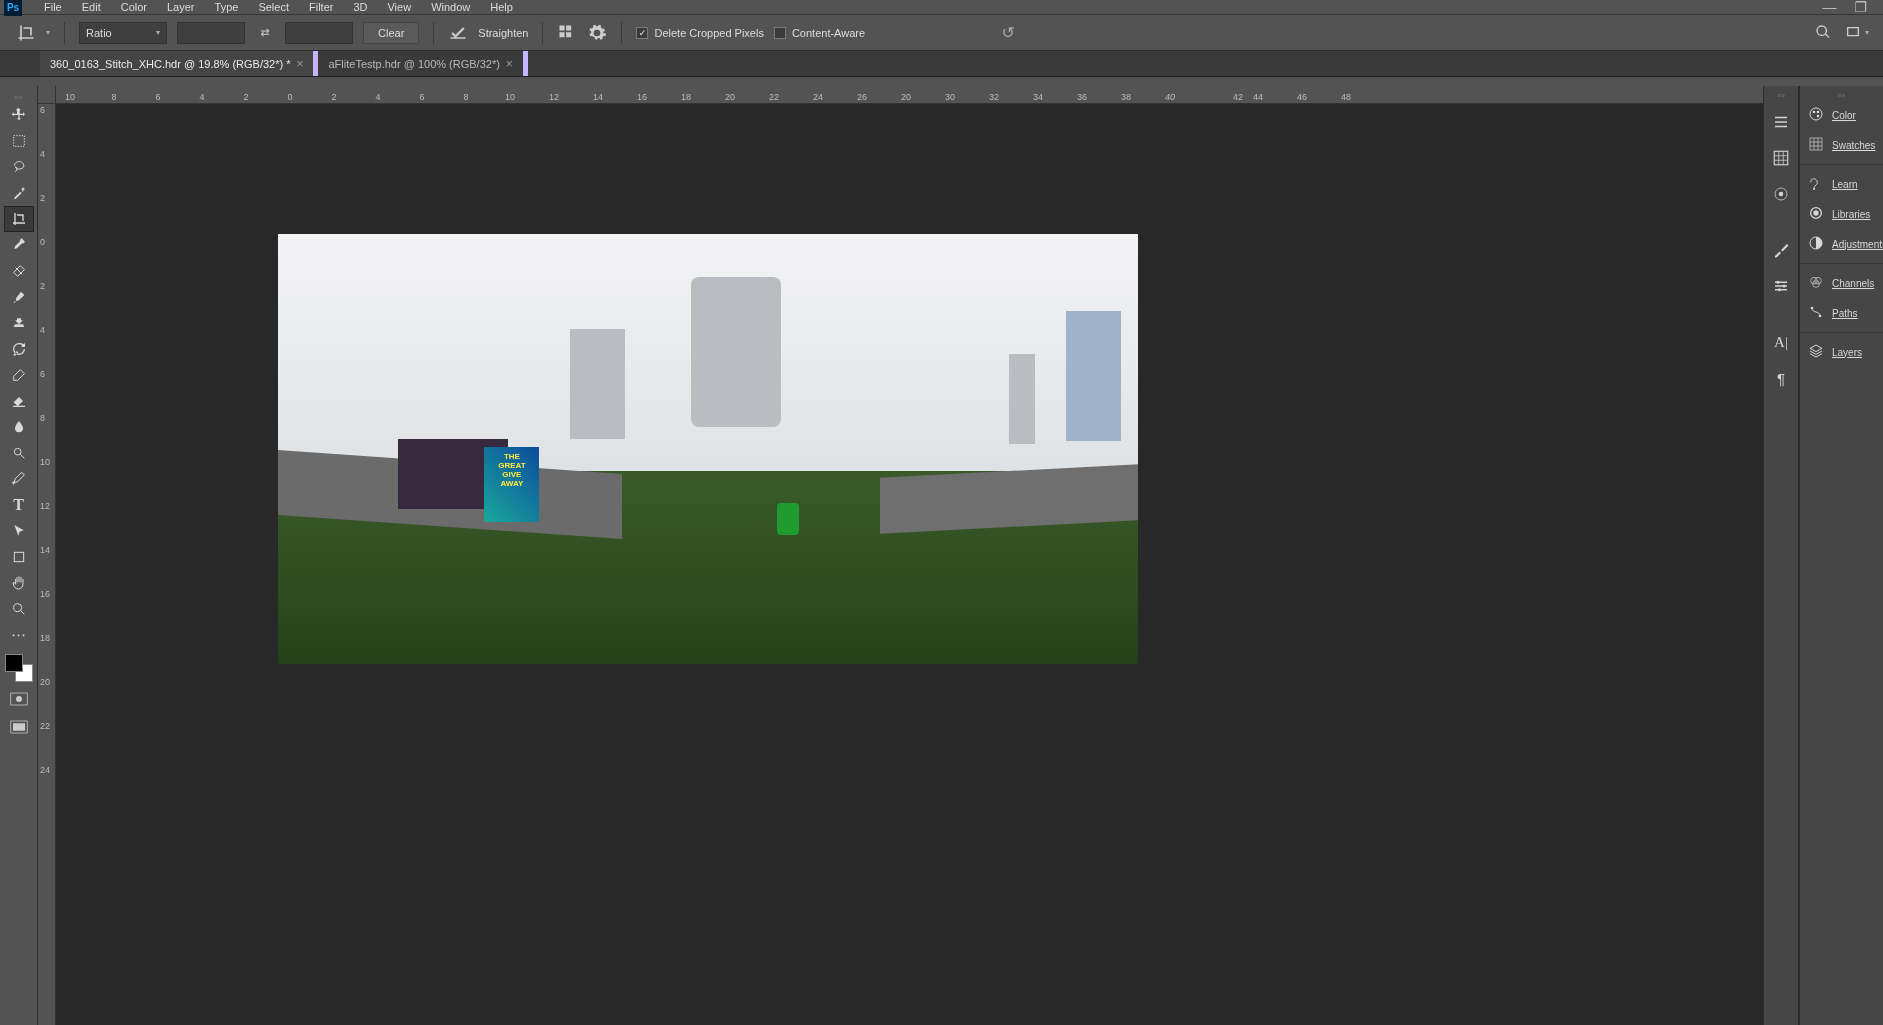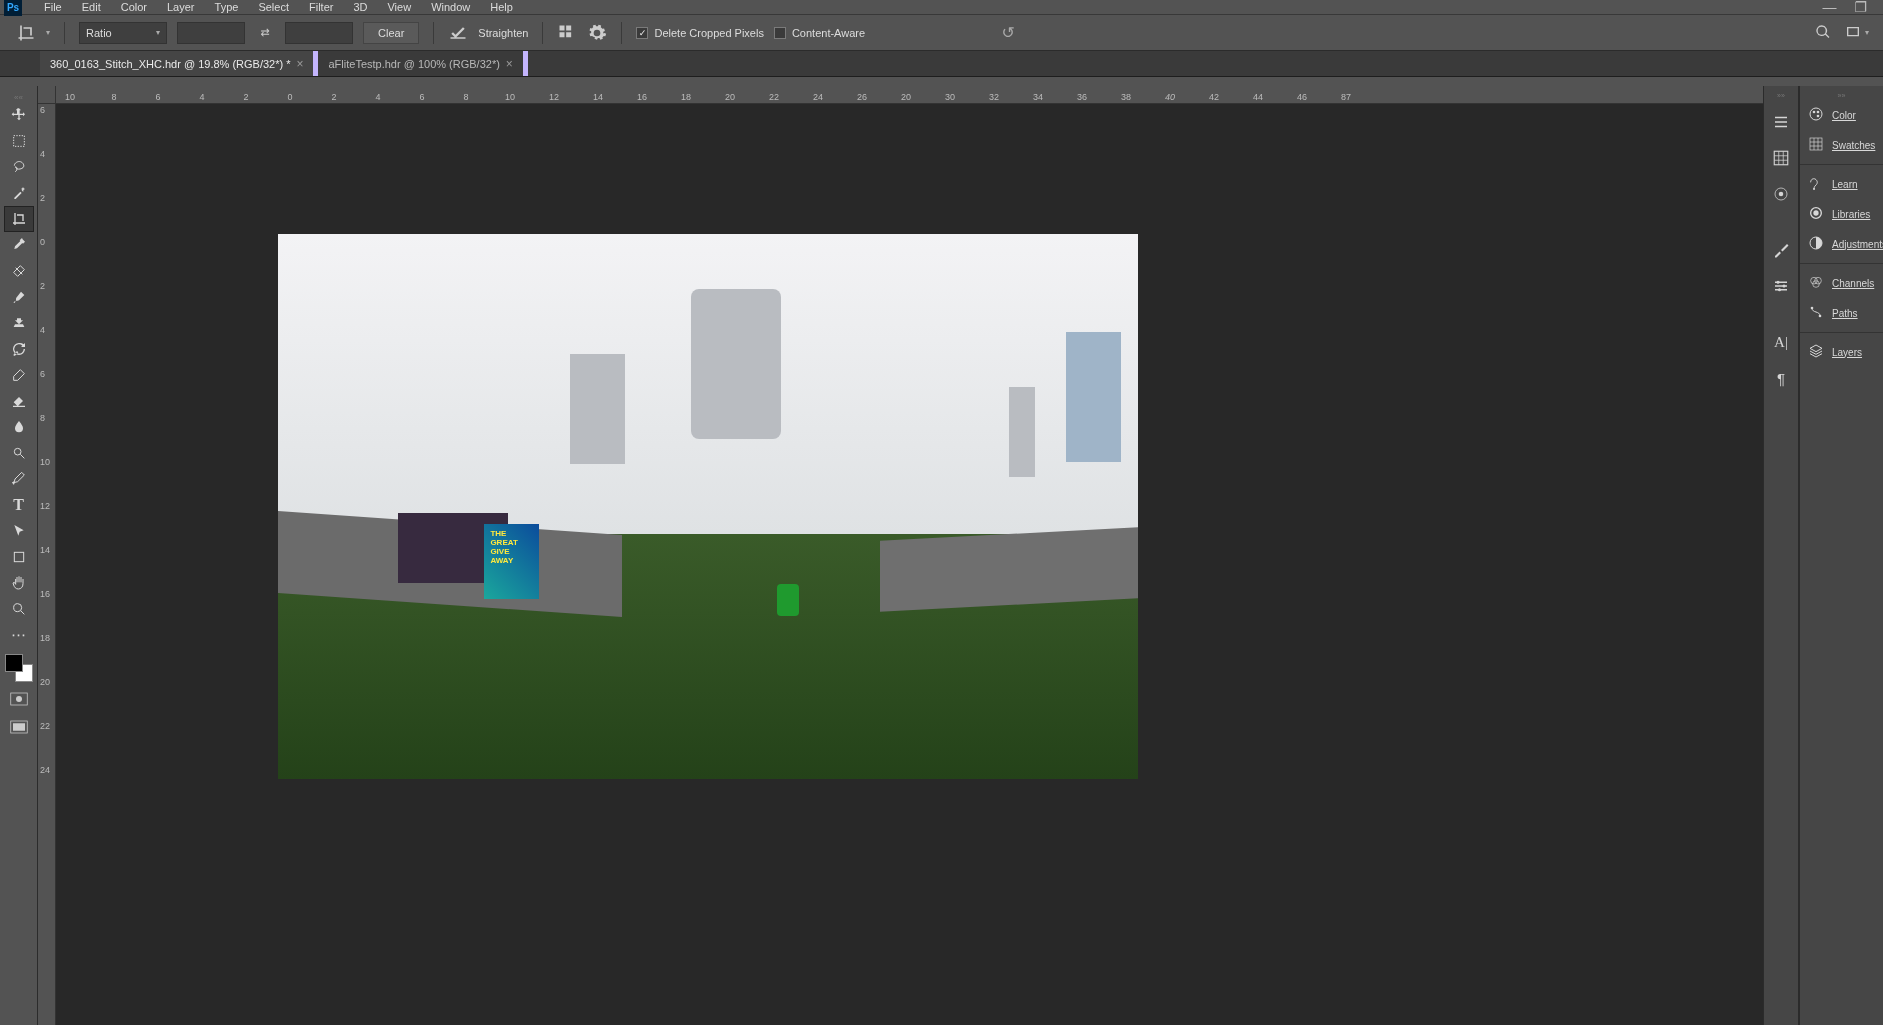--- a/index.html
+++ b/index.html
@@ -186,20 +186,21 @@
     width:26px;height:22px;display:flex;align-items:center;justify-content:center;
     color:#ccc;margin-top:6px;
   }
 
   
   .canvas-wrap {
     flex: 1;
     position: relative;
     background: #282828;
     overflow: hidden;
+    text-align: center;
   }
   .ruler-h {
     position:absolute;top:0;left:18px;right:0;height:18px;
     background:#535353;border-bottom:1px solid #333;
     display:flex;align-items:flex-end;
     font-size:9px;color:#bcbcbc;
     overflow:hidden;
   }
   .ruler-h span {
     position:absolute;bottom:1px;
@@ -219,21 +220,21 @@
   }
   .stage {
     position:absolute;top:18px;left:18px;right:0;bottom:0;
     background:#282828;
   }
   .doc-image {
     position:absolute;
     top: 130px;
     left: 222px;
     width: 860px;
-    height: 545px;
+    height: 430px;
     background: #be185d;
     overflow: hidden;
   }
   
   .sky   { position:absolute;top:0;left:0;right:0;height:55%;
            background:linear-gradient(#f3f3f5,#dfe2e4); }
   .grass { position:absolute;bottom:0;left:0;right:0;height:45%;
            background:linear-gradient(#3a5b29,#244219); }
   .road-l{ position:absolute;bottom:32%;left:0;width:40%;height:15%;
            background:#6b6b6b;transform:skewY(4deg);}
@@ -521,24 +522,24 @@
         <span style="left: 718px;">22</span>
         <span style="left: 762px;">24</span>
         <span style="left: 806px;">26</span>
         <span style="left: 850px;">20</span>
         <span style="left: 894px;">30</span>
         <span style="left: 938px;">32</span>
         <span style="left: 982px;">34</span>
         <span style="left: 1026px;">36</span>
         <span style="left: 1070px;">38</span>
         <span style="left: 1114px; font-style: italic;">40</span>
-        <span style="left: 1158px;">42</span>
+        <span style="left: 1182px;">42</span>
         <span style="left: 1202px;">44</span>
         <span style="left: 1246px;">46</span>
-        <span style="left: 1290px;">87</span>
+        <span style="left: 1290px;">48</span>
       </div>
     <div class="ruler-v" id="ruler-v">
         <span style="top: 6px;">6</span>
         <span style="top: 50px;">4</span>
         <span style="top: 94px;">2</span>
         <span style="top: 138px;">0</span>
         <span style="top: 182px;">2</span>
         <span style="top: 226px;">4</span>
         <span style="top: 270px;">6</span>
         <span style="top: 314px;">8</span>

